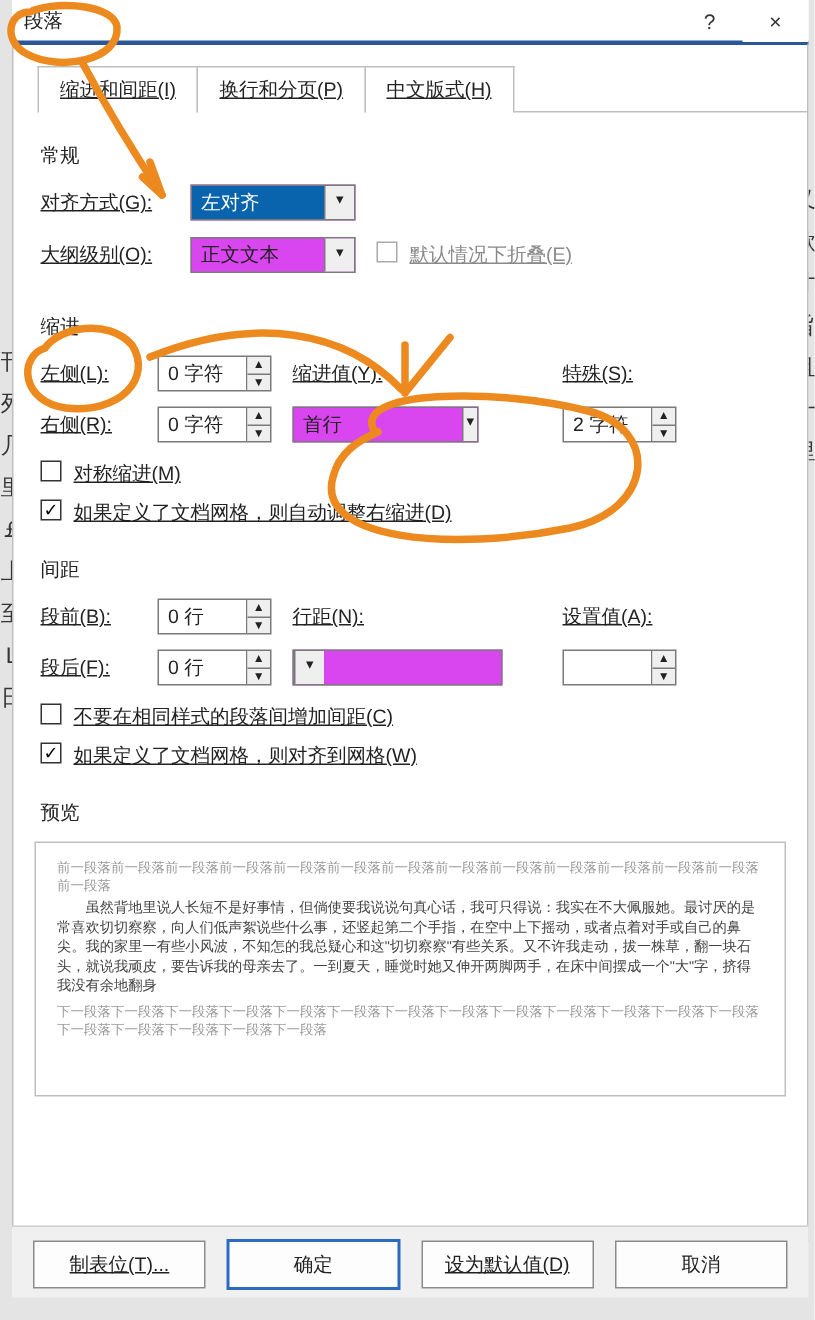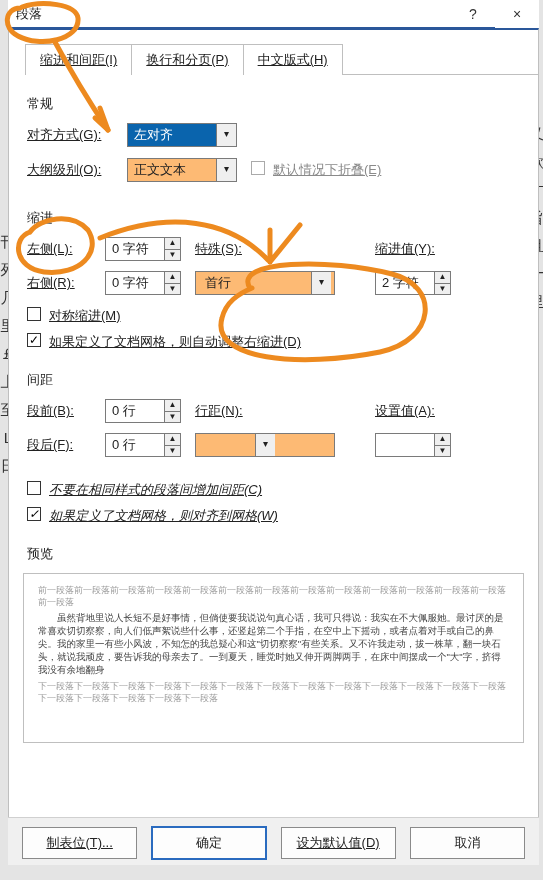--- a/index.html
+++ b/index.html
@@ -46,21 +46,21 @@
   .tabrow-underline { border-bottom: 1px solid #bfbfbf; flex: 1; align-self: flex-end; height: 1px; }
   .u { text-decoration: underline; }
   .section { padding: 4px 18px 2px 18px; }
   .section-title { margin: 10px 0 10px 0; color: #222; }
   .row { display: flex; align-items: center; margin: 6px 0 10px 0; }
   .lbl { width: 100px; }
   .lbl-sm { width: 72px; }
   select, .combo, .spin, input[type=text] {
     font-family: inherit; font-size: 13px;
   }
-  .combo { display: inline-flex; border: 1px solid #7a7a7a; height: 24px; background: #fdba74; justify-content: center; }
+  .combo { display: inline-flex; border: 1px solid #7a7a7a; height: 24px; background: #d946ef; }
   .combo .val { padding: 2px 6px; min-width: 88px; line-height: 18px; }
   .combo .btn { width: 20px; border-left: 1px solid #7a7a7a; background: #efefef; text-align: center; line-height: 20px; font-size: 10px; }
   .combo.hl .val { background: #0a64ad; color: #fff; }
   .spin { display: inline-flex; border: 1px solid #7a7a7a; height: 24px; background: #fff; }
   .spin .val { padding: 2px 6px; min-width: 58px; line-height: 18px; }
   .spin .btns { display: flex; flex-direction: column; width: 16px; border-left: 1px solid #7a7a7a; }
   .spin .b { flex:1; font-size: 8px; text-align: center; background: #efefef; line-height: 10px; }
   .spin .b:first-child { border-bottom: 1px solid #7a7a7a; }
   .cb { display: inline-flex; gap: 8px; margin: 4px 0; }
   .cb .box { width: 14px; height: 14px; border: 1px solid #333; display: inline-flex; align-items: center; justify-content: center; font-size: 12px; line-height: 12px; }
@@ -140,38 +140,38 @@
           <div class="lbl-sm"><span class="u">左侧(L):</span></div>
         <div class="spin">
             <div class="val">0 字符</div>
             <div class="btns">
               <div class="b">▲</div>
               <div class="b">▼</div>
             </div>
           </div>
       </div>
       <div class="cell">
+          <span class="u">缩进值(Y):</span>
+        </div>
+      <div class="cell">
           <span class="u">特殊(S):</span>
         </div>
-      <div class="cell">
-          <span class="u">缩进值(Y):</span>
-        </div>
 
       <div class="cell">
           <div class="lbl-sm"><span class="u">右侧(R):</span></div>
         <div class="spin">
             <div class="val">0 字符</div>
             <div class="btns">
               <div class="b">▲</div>
               <div class="b">▼</div>
             </div>
           </div>
       </div>
       <div class="cell">
-        <div class="combo" style="width:140px;font-family:Liberation Serif, serif;">
+        <div class="combo" style="width:124px;font-family:Liberation Serif, serif;">
           <div class="val" style="min-width:112px;">首行</div>
             <div class="btn">▾</div>
         </div>
       </div>
       <div class="cell">
         <div class="spin">
             <div class="val">2 字符</div>
             <div class="btns">
               <div class="b">▲</div>
               <div class="b">▼</div>
@@ -229,21 +229,21 @@
       <div class="cell">
         <div class="spin">
             <div class="val"></div>
             <div class="btns">
               <div class="b">▲</div>
               <div class="b">▼</div>
             </div>
           </div>
       </div>
     </div>
-    <div style="margin-top:20px;font-style:italic;">
+    <div style="margin-top:8px;">
       <label class="cb">
           <span class="box"></span>
           <span class="u">不要在相同样式的段落间增加间距(C)</span>
         </label><br>
       <label class="cb">
           <span class="box checked"></span>
           <span class="u">如果定义了文档网格，则对齐到网格(W)</span>
         </label>
     </div>
   </div>

